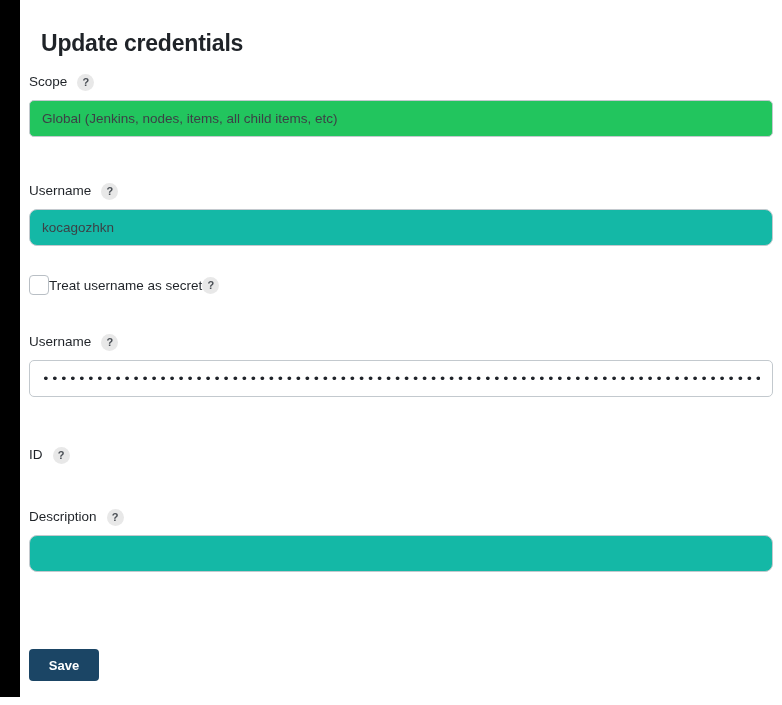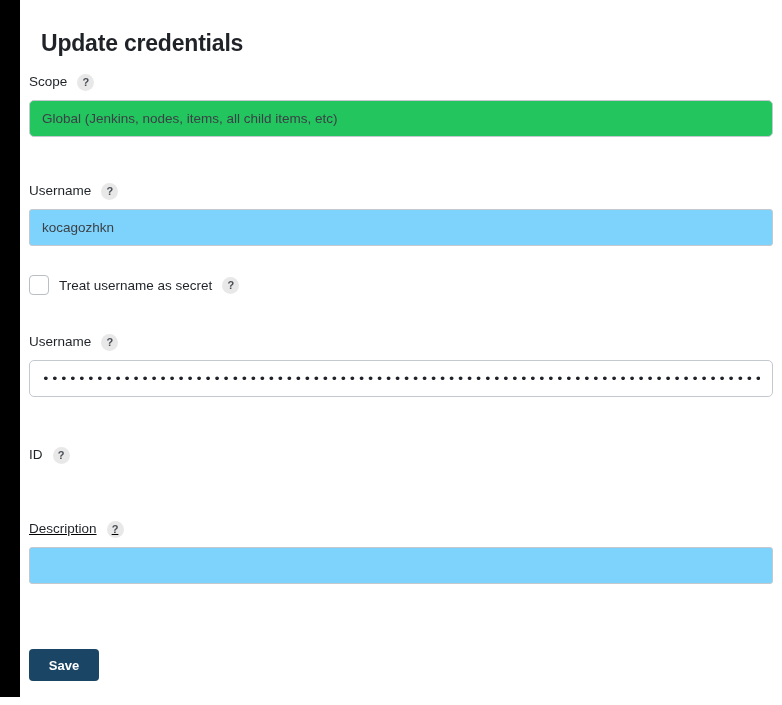--- a/index.html
+++ b/index.html
@@ -83,23 +83,23 @@
     font-weight: bold;
     line-height: 1;
     flex: 0 0 auto;
     user-select: none;
   }
 
   
   .text-input {
     box-sizing: border-box;
     height: 37px;
-    background: #7dd3fc;
+    background: #14b8a6;
     border: 1px solid #c3c9ce;
-    border-radius: 3px;
+    border-radius: 8px;
     font-family: "Liberation Sans", sans-serif;
     font-size: 13.5px;
     color: #3c4146;
     padding: 0 12px;
     outline: none;
     display: block;
   }
   .text-input::placeholder { color: #6a7075; }
 
   
@@ -138,21 +138,21 @@
     line-height: 1;
     white-space: nowrap;
     overflow: hidden;
     user-select: none;
   }
 
   
   .checkbox-row {
     display: flex;
     align-items: center;
-    gap: 10px;
+    gap: 0;
   }
   .cbox {
     box-sizing: border-box;
     width: 20px;
     height: 20px;
     border: 1.6px solid #b9bfc5;
     border-radius: 4px;
     background: #ffffff;
     flex: 0 0 auto;
   }
@@ -241,21 +241,21 @@
     </div>
   </div>
 
   <div class="field-block" style="top:446px; width:744px;">
     <div class="field-label-row">
       <span class="field-label">ID</span>
       <span class="help-badge">?</span>
     </div>
   </div>
 
-  <div class="field-block" style="top:520px; width:744px;text-decoration:underline;">
+  <div class="field-block" style="top:508px; width:744px;">
     <div class="field-label-row">
       <span class="field-label">Description</span>
       <span class="help-badge">?</span>
     </div>
     <input class="text-input" type="text" style="margin-top: 9px; width: 744px;" value="">
   </div>
 
   <button class="save-btn" style="position:absolute; left:9px; top:649px;">Save</button>
 
 </div>

